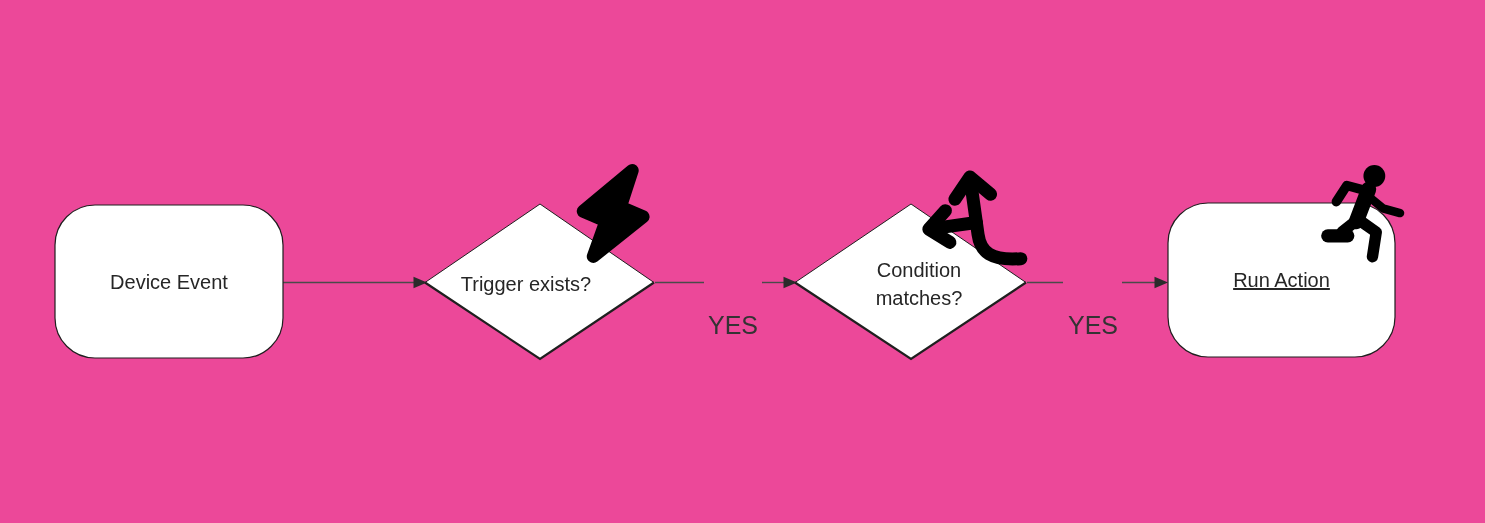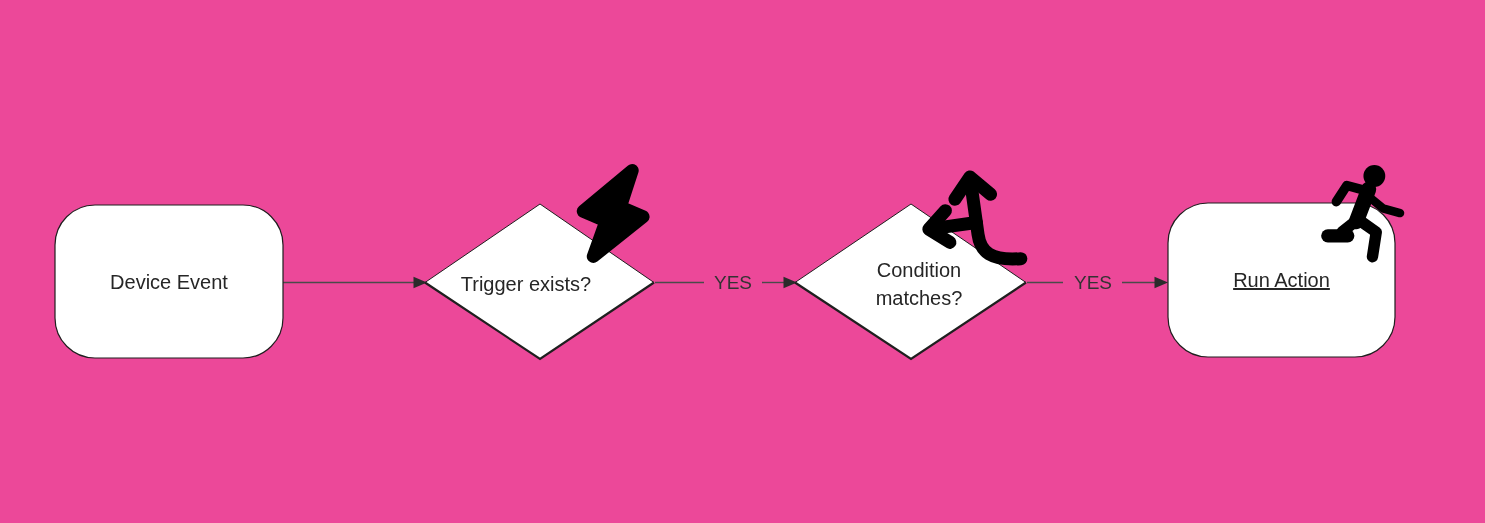--- a/index.html
+++ b/index.html
@@ -74,23 +74,24 @@
     position: absolute;
     display: flex;
     align-items: center;
     justify-content: center;
     text-align: center;
     color: #262626;
     font-size: 20px;
     line-height: 28px;
   }
   .yes-label {
-    font-size: 19px;
+    font-size: 25px;
     color: #333333;
     line-height: 28px;
+    margin-top: 42px;
   }
 </style>
 </head>
 <body>
 
 <div class="canvas">
 
   <svg width="1485" height="523" viewBox="0 0 1485 523">
 
     <g>

